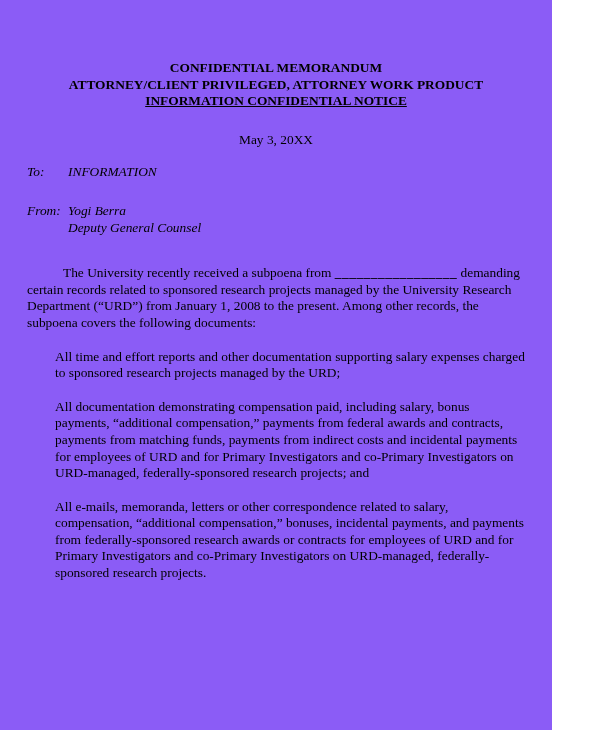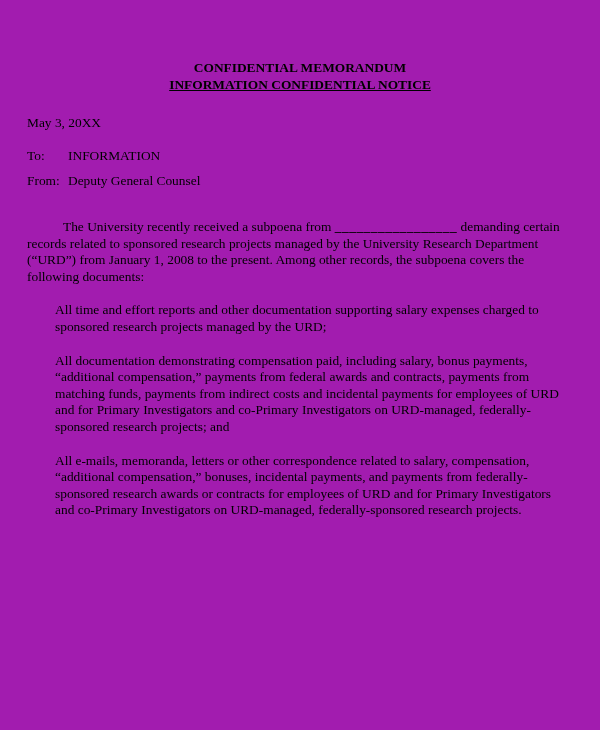--- a/index.html
+++ b/index.html
@@ -2,54 +2,55 @@
 <html><head>
 <meta charset="utf-8">
 <style>
   html, body {
     margin: 0;
     padding: 0;
     background: #ffffff;
   }
   .page {
     position: relative;
-    width: 600px;
+    width: 552px;
     height: 730px;
     box-sizing: border-box;
-    background: #a21caf;
+    background: #8b5cf6;
     color: #000000;
     font-family: "Liberation Serif", "DejaVu Serif", serif;
     font-size: 13.4px;
     line-height: 16.6px;
     padding: 60px 27px 0 27px;
     overflow: hidden;
   }
   .header {
     text-align: center;
     font-weight: bold;
   }
   .h-line {
     margin: 0;
   }
   .h-line.underlined {
     text-decoration: underline;
   }
   .date {
-    text-align: left;
+    text-align: center;
     margin-top: 22px;
   }
   .meta {
     margin-top: 16px;
   }
   .meta-row {
     display: flex;
     align-items: flex-start;
+    font-style: italic;
   }
   .meta-row + .meta-row {
-    margin-top: 9px;
+    margin-top: 22px;
   }
   .meta-label {
     width: 41px;
     flex: 0 0 41px;
   }
   .meta-value {
     flex: 1;
   }
   .body {
     margin-top: 29px;
@@ -72,33 +73,35 @@
     white-space: nowrap;
   }
 </style>
 </head>
 <body>
 
 <div class="page">
 
   <div class="header">
     <div class="h-line">CONFIDENTIAL MEMORANDUM</div>
+    <div class="h-line">ATTORNEY/CLIENT PRIVILEGED, ATTORNEY WORK PRODUCT</div>
     <div class="h-line underlined">INFORMATION CONFIDENTIAL NOTICE</div>
   </div>
 
   <div class="date">May 3, 20XX</div>
 
   <div class="meta">
     <div class="meta-row">
       <span class="meta-label">To:</span>
       <span class="meta-value">INFORMATION</span>
     </div>
     <div class="meta-row">
       <span class="meta-label">From:</span>
       <span class="meta-value">
+        <div>Yogi Berra</div>
         <div>Deputy General Counsel</div>
       </span>
     </div>
   </div>
 
   <div class="body">
 
     <p class="para first-indent">
       <span>The University recently received a subpoena from</span>
       <span class="blank">_________________</span>

